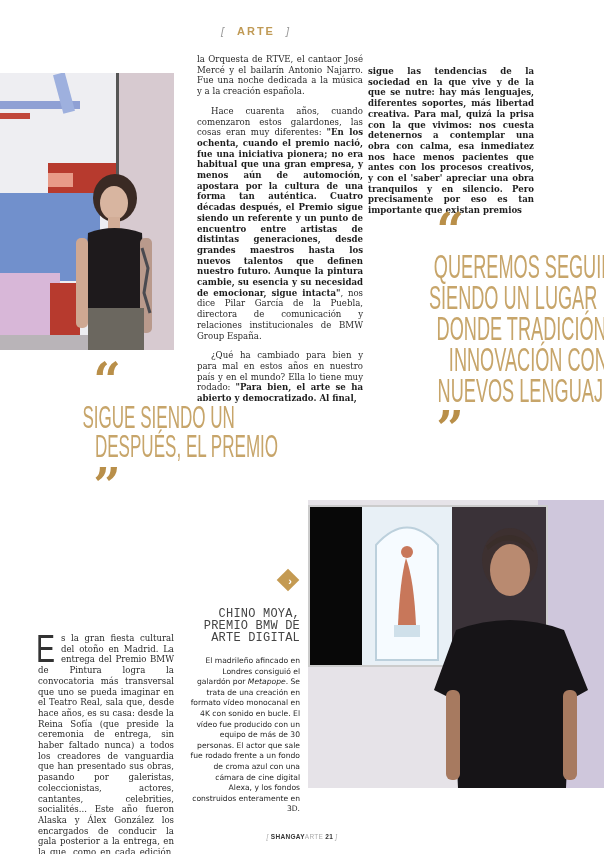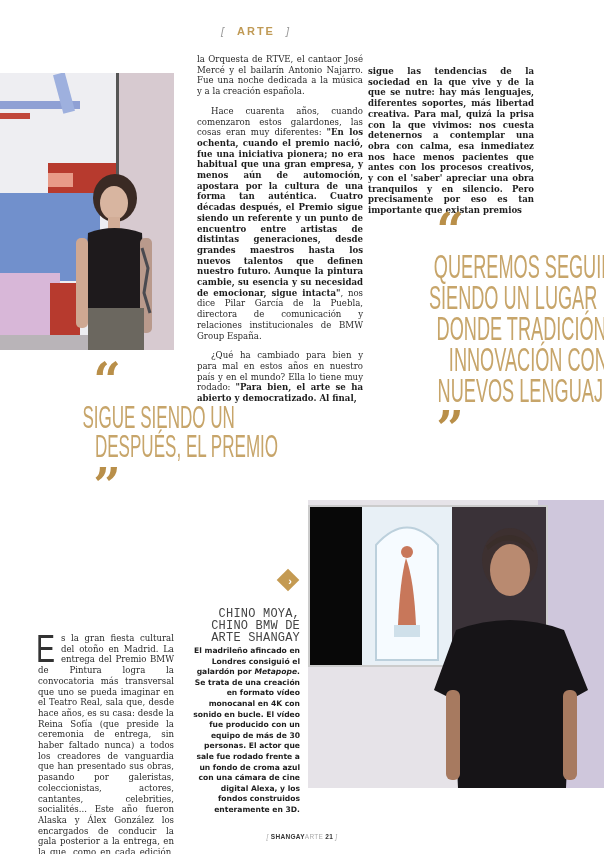--- a/index.html
+++ b/index.html
@@ -30,21 +30,21 @@
   #pull1 { left:20px; top:365px; width:174px; }
   #pull1 .line { font-size:31px; line-height:29px; display:block; }
   #pull2 { left:360px; top:215px; width:180px; }
   #pull2 .line { font-size:33px; line-height:31px; display:block; }
 
   .sidebar { position:absolute; left:190px; top:572px; width:110px; text-align:right; }
   .diamond { position:absolute; right:4px; top:0; width:16px; height:16px; background:#c49a52; transform:rotate(45deg); }
   .diamond-wrap { position:relative; height:26px; }
   .chev { position:absolute; right:8px; top:3px; color:#fff; font-family:"Liberation Sans", sans-serif; font-size:11px; font-weight:bold; }
   .sidebar .title { font-family:Liberation Mono, monospace; font-size:12px; line-height:12px; color:#444; letter-spacing:0.2px; margin-top:10px; }
-  .sidebar .body { font-family:"DejaVu Sans", sans-serif; font-weight:bold; font-size:7.6px; line-height:10.6px; color:#1e1e1e; margin-top:2px; }
+  .sidebar .body { font-family:"DejaVu Sans", sans-serif; font-weight:normal; font-size:7.6px; line-height:10.6px; color:#1e1e1e; margin-top:12px; }
 
   .footer { position:absolute; top:833px; left:0; width:604px; text-align:center; font-family:"Liberation Sans", sans-serif; font-size:6.5px; letter-spacing:0.3px; }
   .footer .br { color:#aaa; font-style:italic; }
   .footer .brand { font-weight:bold; color:#333; }
   .footer .arte { color:#aaa; }
   .footer .num { font-weight:bold; color:#333; }
 </style>
 </head>
 <body>
 
@@ -115,22 +115,22 @@
   <p class="noindent">s la gran fiesta cultural del otoño en Madrid. La entrega del Premio BMW de Pintura logra la convocatoria más transversal que uno se pueda imaginar en el Teatro Real, sala que, desde hace años, es su casa: desde la Reina Sofía (que preside la ceremonia de entrega, sin haber faltado nunca) a todos los creadores de vanguardia que han presentado sus obras, pasando por galeristas, coleccionistas, actores, cantantes, celebrities, socialités... Este año fueron Alaska y Álex González los encargados de conducir la gala posterior a la entrega, en la que, como en cada edición, hubo un concierto. Este noviembre fue con</p>
 </div>
 
 <div class="sidebar">
   <div class="diamond-wrap">
     <div class="diamond"></div>
     <span class="chev">›</span>
   </div>
   <div class="title">
     <div>CHINO MOYA,</div>
-    <div>CHINO BMW DE</div>
-    <div>ARTE SHANGAY</div>
+    <div>PREMIO BMW DE</div>
+    <div>ARTE DIGITAL</div>
   </div>
   <div class="body"><span>El madrileño afincado en Londres consiguió el galardón por </span><i>Metapope</i><span>. Se trata de una creación en formato vídeo monocanal en 4K con sonido en bucle. El vídeo fue producido con un equipo de más de 30 personas. El actor que sale fue rodado frente a un fondo de croma azul con una cámara de cine digital Alexa, y los fondos construidos enteramente en 3D.</span></div>
 </div>
 
 <div class="photo" id="photo-man" aria-label="Smiling man in black t-shirt standing beside a screen showing a robed figure under an arch">
   <svg width="296" height="288" viewBox="0 0 296 288">
     <rect x="0" y="0" width="296" height="288" fill="#e6e3e8"></rect>
     <rect x="230" y="0" width="66" height="288" fill="#cfc7dc"></rect>
     <rect x="0" y="5" width="240" height="162" fill="#cccccc"></rect>
     <rect x="2" y="7" width="52" height="158" fill="#080808"></rect>

